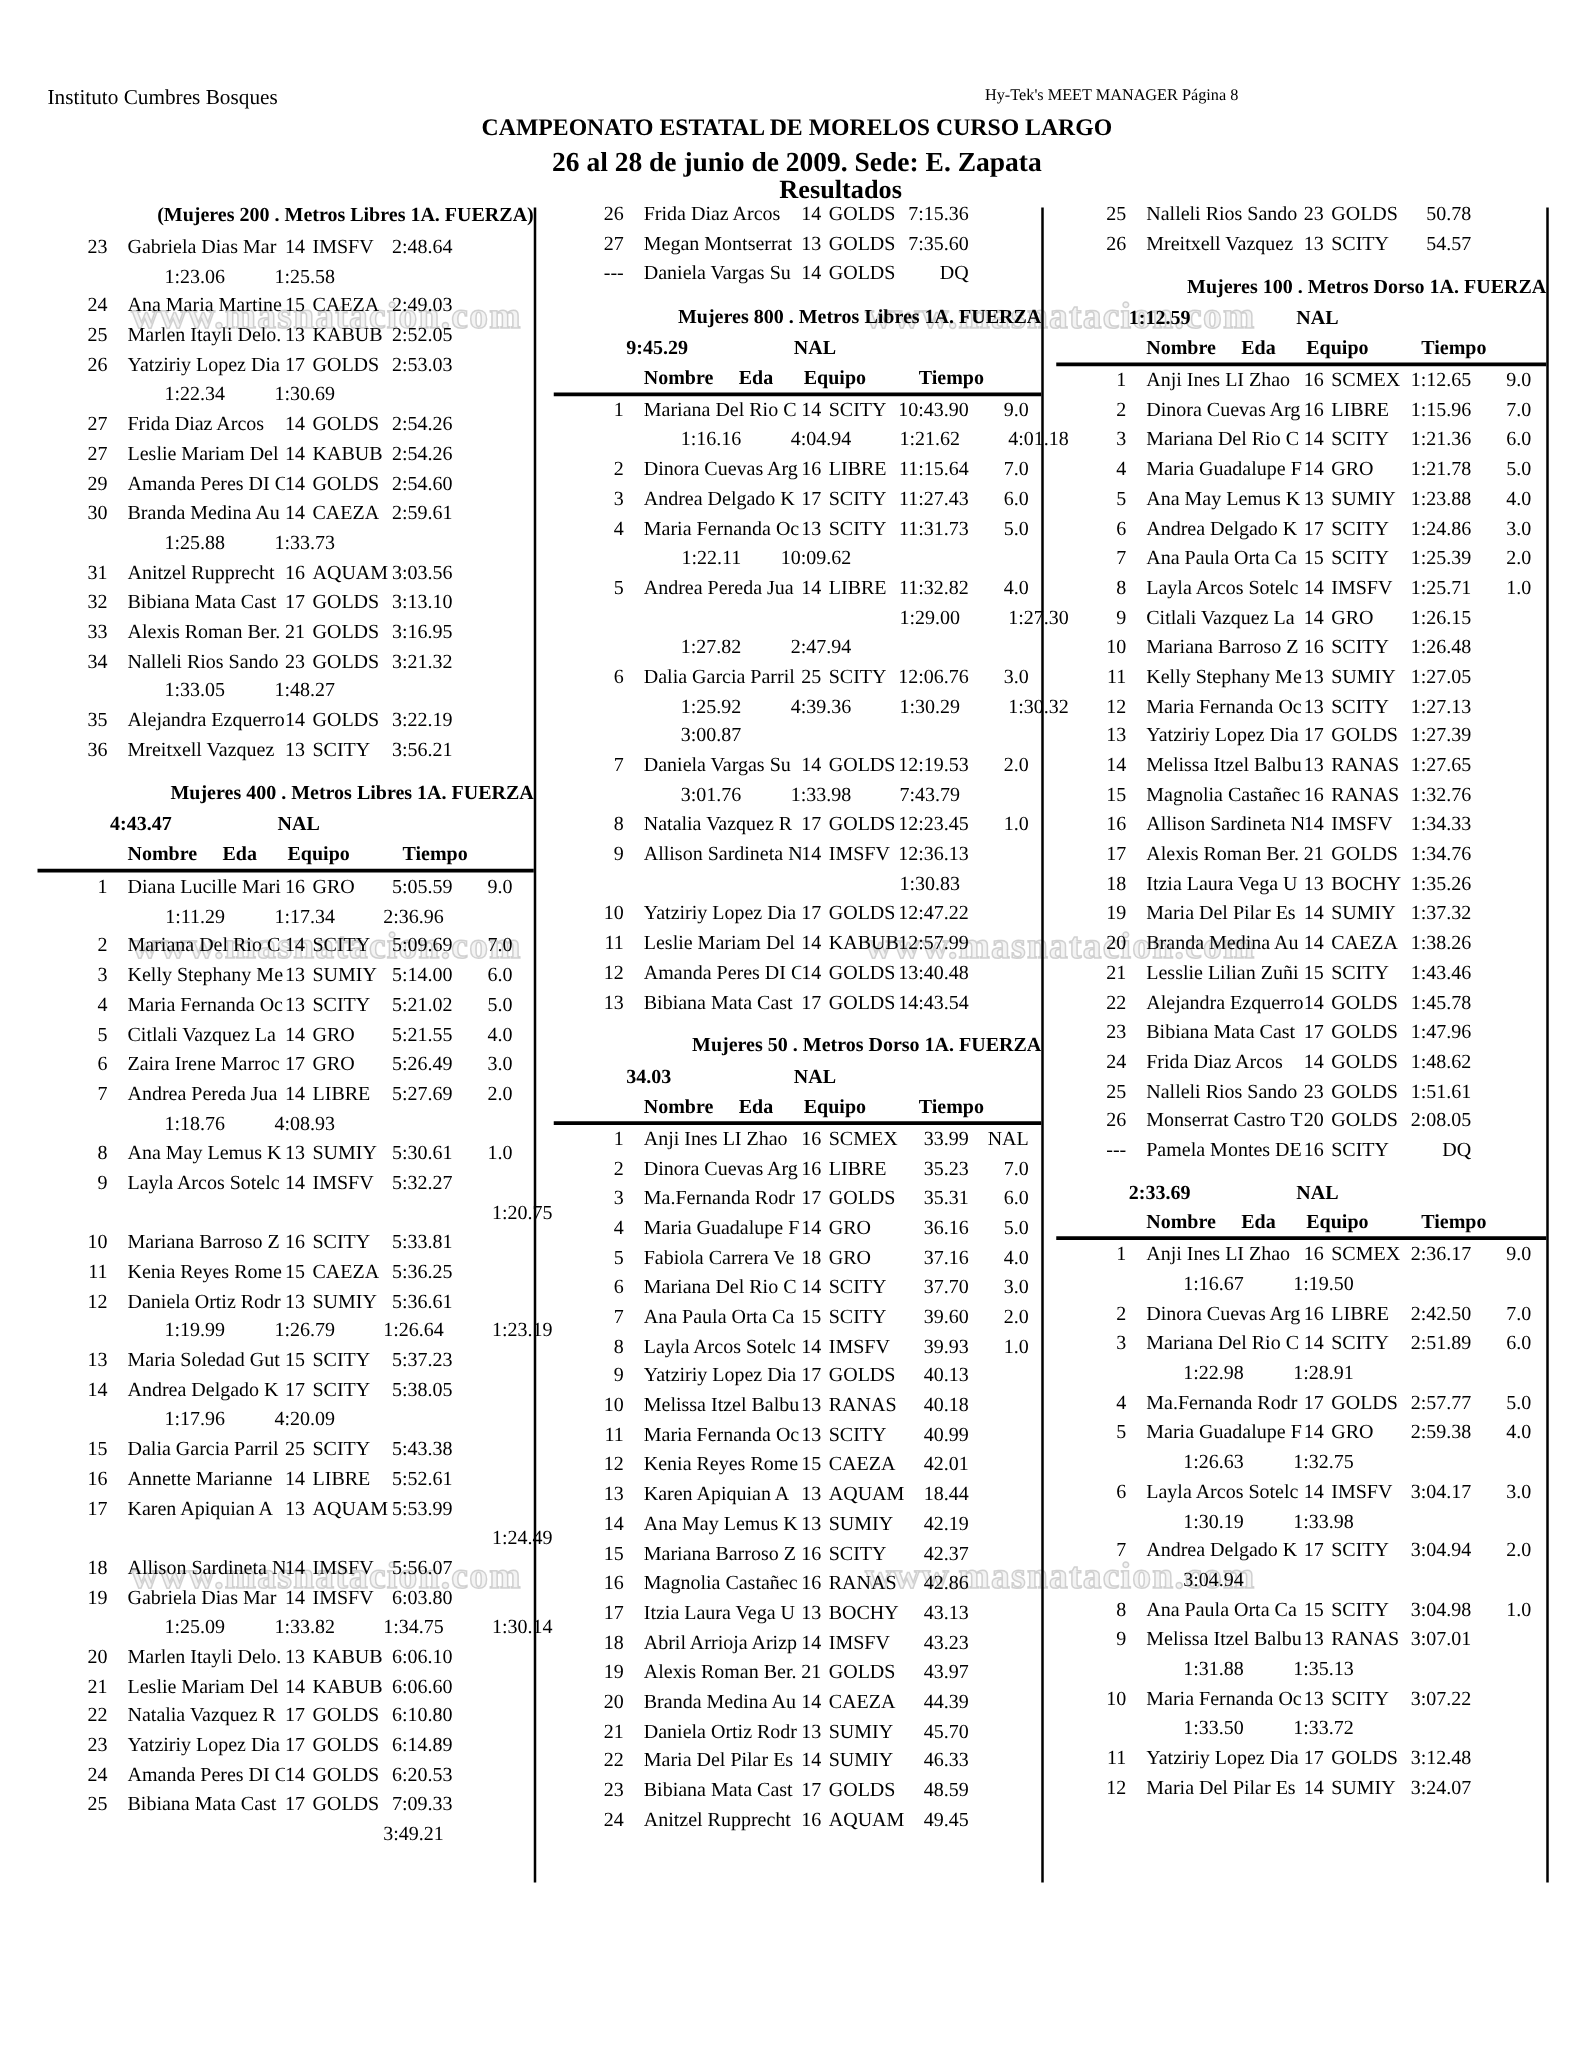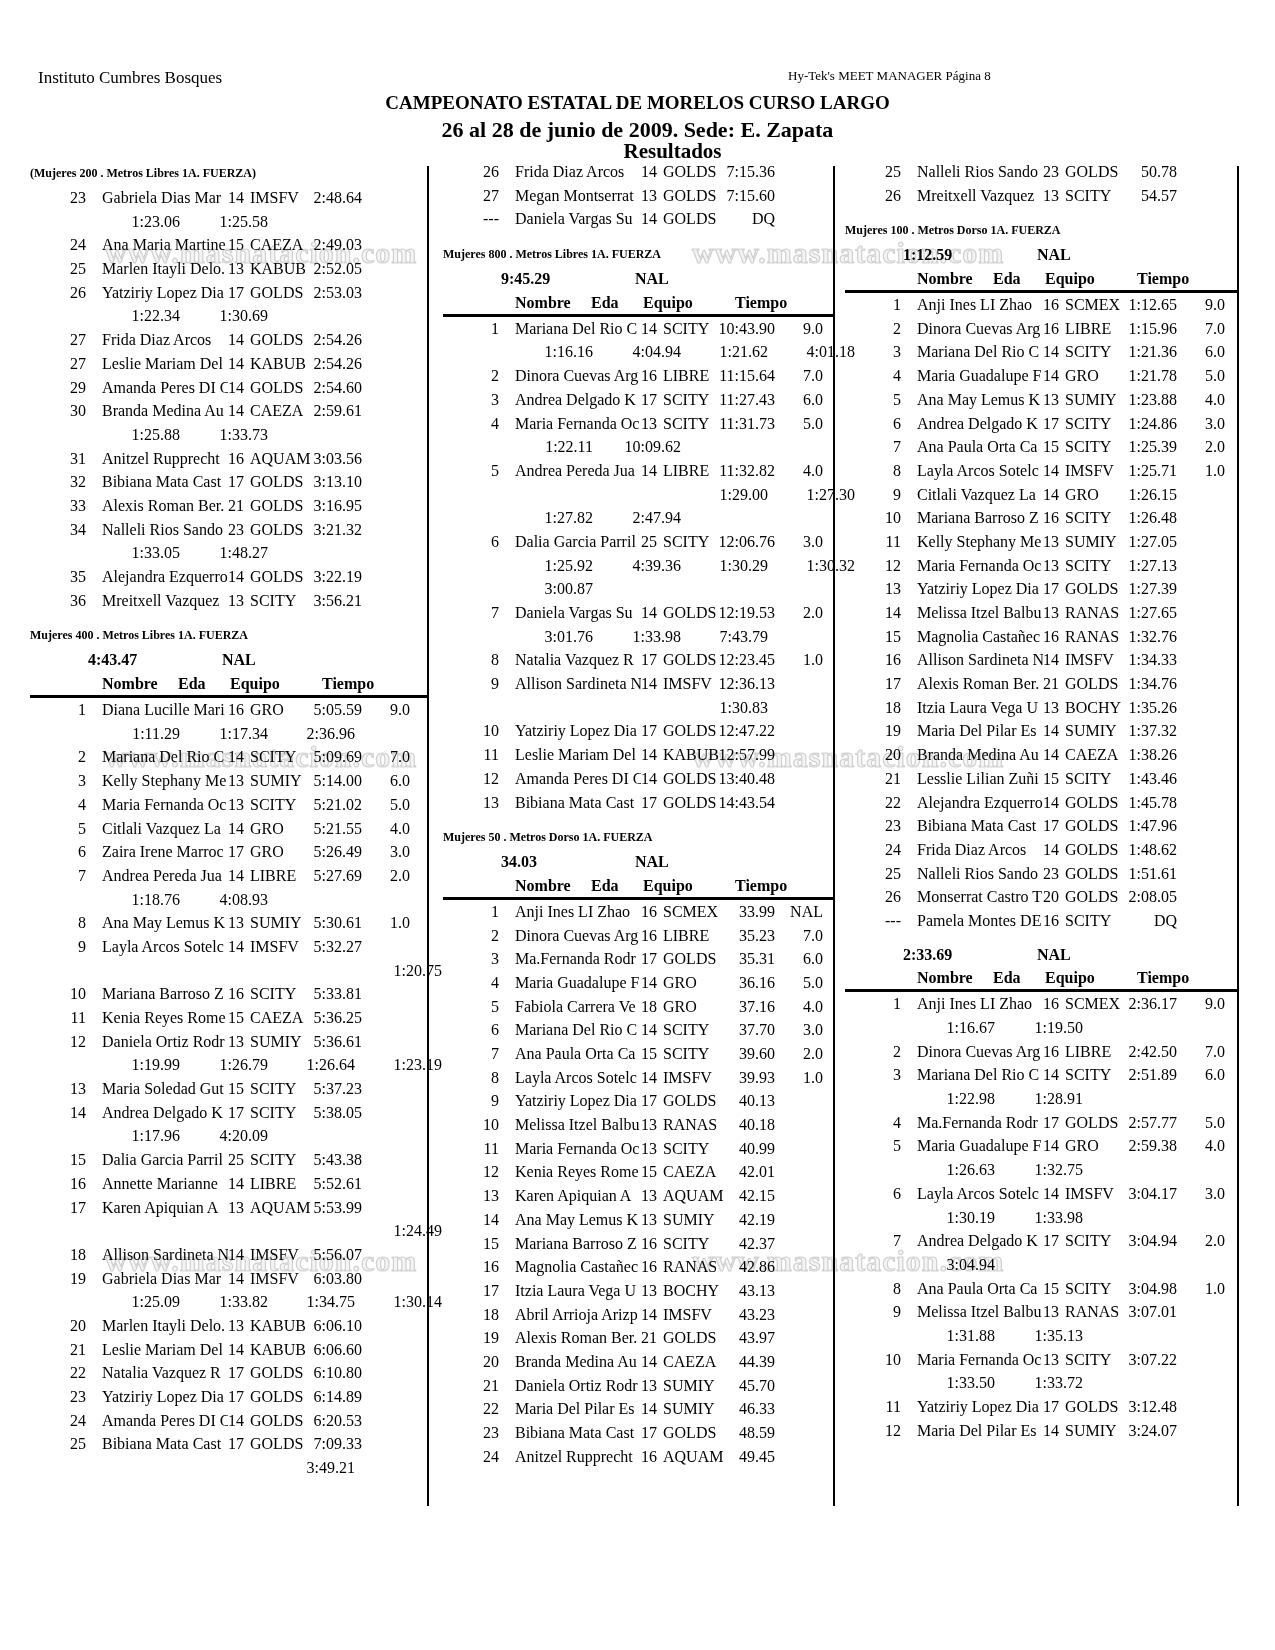--- a/index.html
+++ b/index.html
@@ -17,21 +17,21 @@
   .watermark{
     position:absolute;font-family:Liberation Serif, serif;font-size:30px;font-weight:bold;
     letter-spacing:1px;color:rgba(195,195,195,0.18);-webkit-text-stroke:1.2px rgba(175,175,175,0.55);
     white-space:nowrap;z-index:0;
   }
   .col{position:absolute;top:160px;font-size:16px;z-index:1;}
   .col1{left:30px;width:397px;}
   .col2{left:443px;width:390px;}
   .col3{left:845px;width:392px;}
   .block + .block{margin-top:10px;}
-  .event-title{font-weight:bold;font-size:12px;height:26px;line-height:26px;white-space:nowrap;}
+  .event-title{font-weight:bold;font-size:16px;height:26px;line-height:26px;white-space:nowrap;text-align:right;}
   .line{position:relative;height:23.7px;line-height:23.7px;white-space:nowrap;}
   .hline{height:26px;line-height:24px;}
   .line span{position:absolute;top:0;}
   .place{left:14px;width:42px;text-align:right;}
   .name{left:72px;width:126px;overflow:hidden;white-space:nowrap;}
   .age{left:190px;width:24px;text-align:right;}
   .team{left:220px;width:75px;}
   .time{left:230px;width:102px;text-align:right;}
   .pts{left:336px;width:44px;text-align:right;}
   .sc{width:92px;text-align:right;}
@@ -421,21 +421,21 @@
         <span class="name">Frida Diaz Arcos</span>
         <span class="age">14</span>
         <span class="team">GOLDS</span>
         <span class="time">7:15.36</span>
       </div>
       <div class="line">
         <span class="place">27</span>
         <span class="name">Megan Montserrat</span>
         <span class="age">13</span>
         <span class="team">GOLDS</span>
-        <span class="time">7:15.60</span>
+        <span class="time">7:35.60</span>
       </div>
       <div class="line">
         <span class="place">---</span>
         <span class="name">Daniela Vargas Su</span>
         <span class="age">14</span>
         <span class="team">GOLDS</span>
         <span class="time">DQ</span>
       </div>
     </div>
     <div class="block">
@@ -689,21 +689,21 @@
         <span class="name">Kenia Reyes Rome</span>
         <span class="age">15</span>
         <span class="team">CAEZA</span>
         <span class="time">42.01</span>
       </div>
       <div class="line">
         <span class="place">13</span>
         <span class="name">Karen Apiquian A</span>
         <span class="age">13</span>
         <span class="team">AQUAM</span>
-        <span class="time">42.15</span>
+        <span class="time">18.44</span>
       </div>
       <div class="line">
         <span class="place">14</span>
         <span class="name">Ana May Lemus K</span>
         <span class="age">13</span>
         <span class="team">SUMIY</span>
         <span class="time">42.19</span>
       </div>
       <div class="line">
         <span class="place">15</span>

